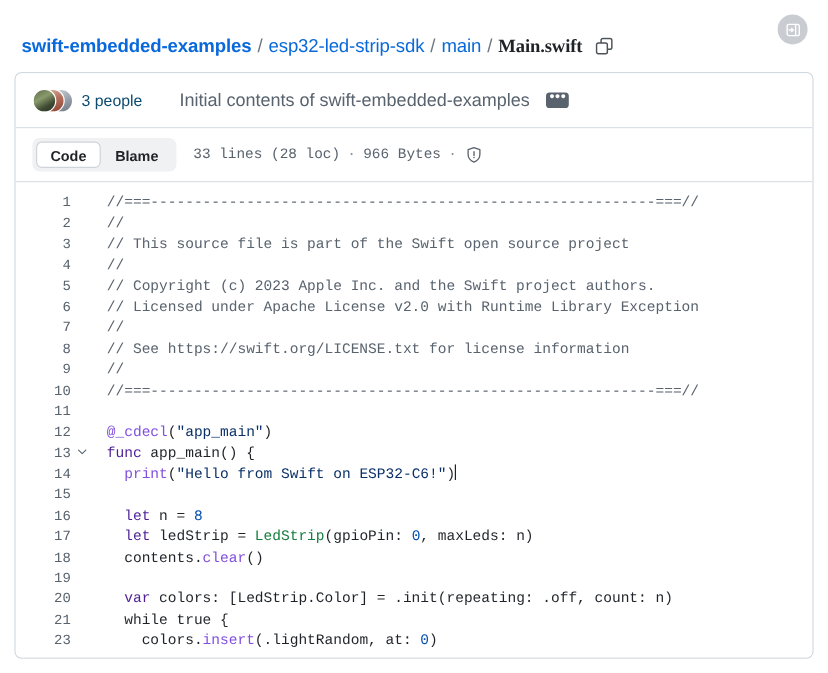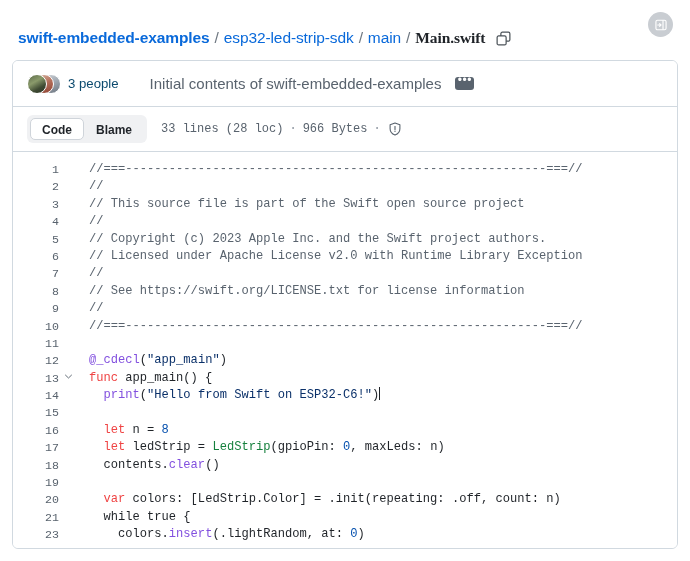--- a/index.html
+++ b/index.html
@@ -250,21 +250,21 @@
   .fold.has-toggle { cursor: pointer; }
   .code-text {
     padding-left: 12px;
     color: #1f2328;
     flex: 1 1 auto;
     min-width: 0;
   }
 
   
   .tk-comment  { color: #59636e; }
-  .tk-keyword  { color: #ef4444; }
+  .tk-keyword  { color: #4c1d95; }
   .tk-attr     { color: #8250df; }
   .tk-func     { color: #8250df; }
   .tk-type     { color: #15803d; }
   .tk-string   { color: #0a3069; }
   .tk-number   { color: #0550ae; }
   .tk-plain    { color: #1f2328; }
 
   .caret {
     display: inline-block;
     width: 1px;

